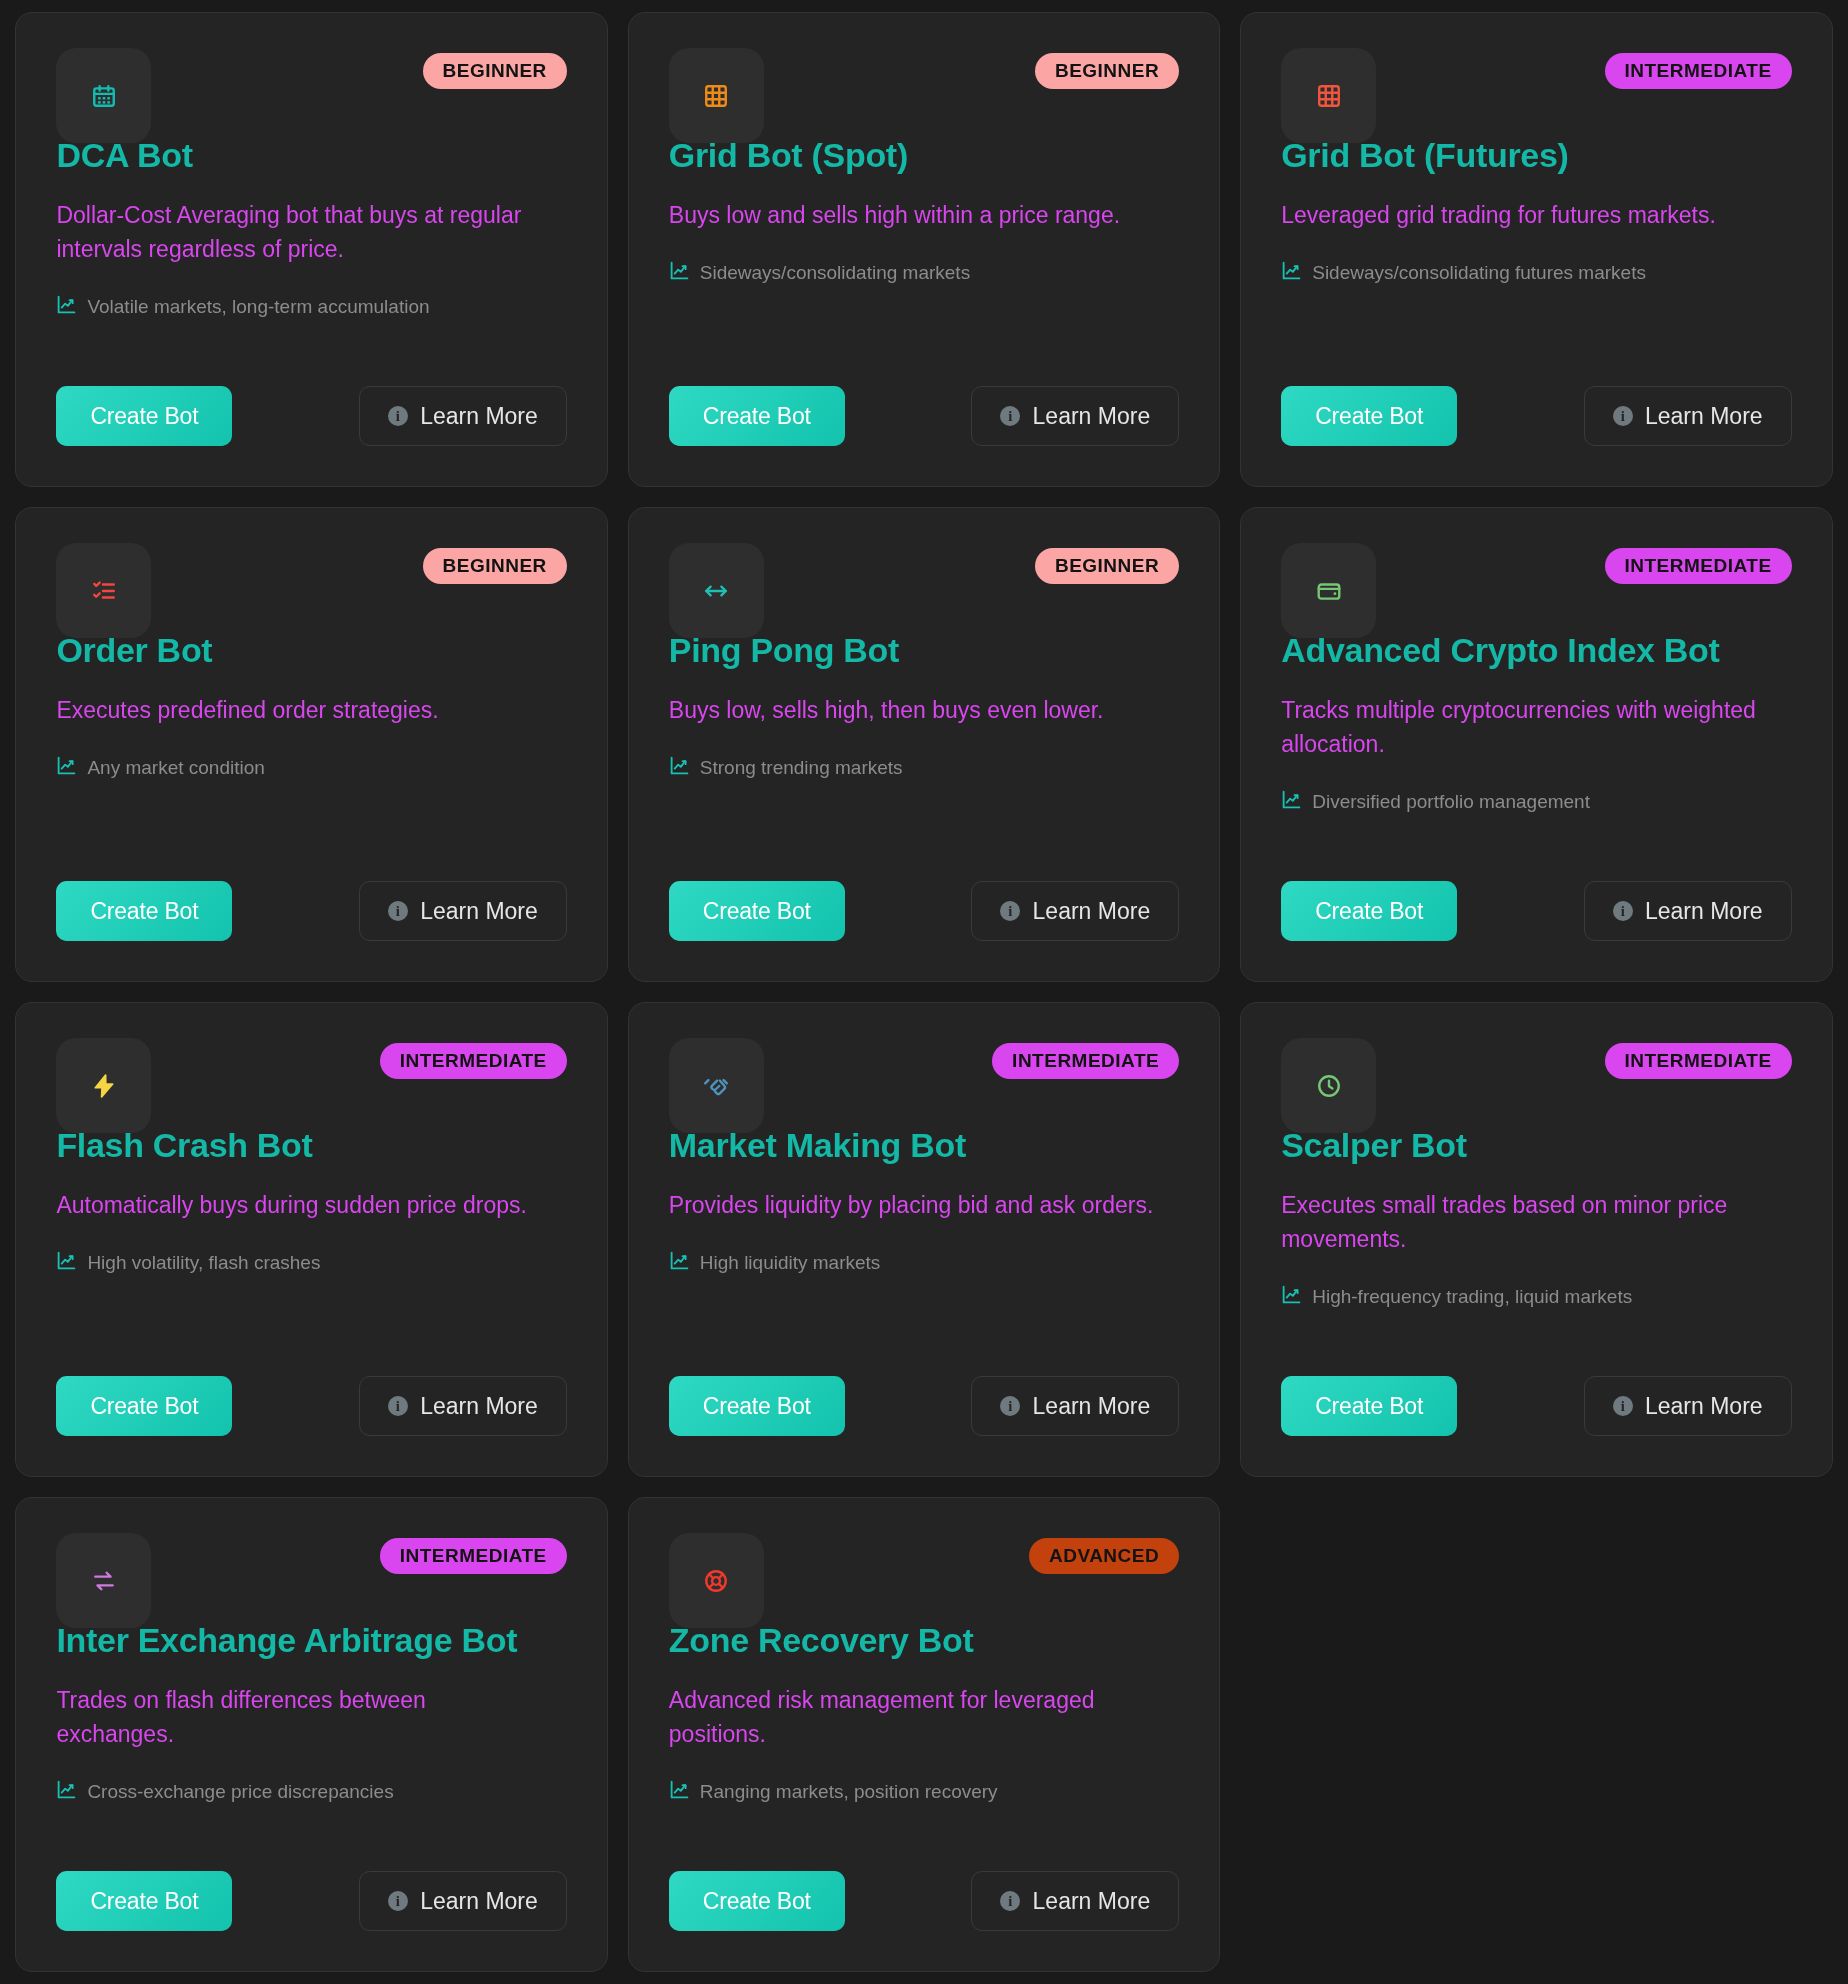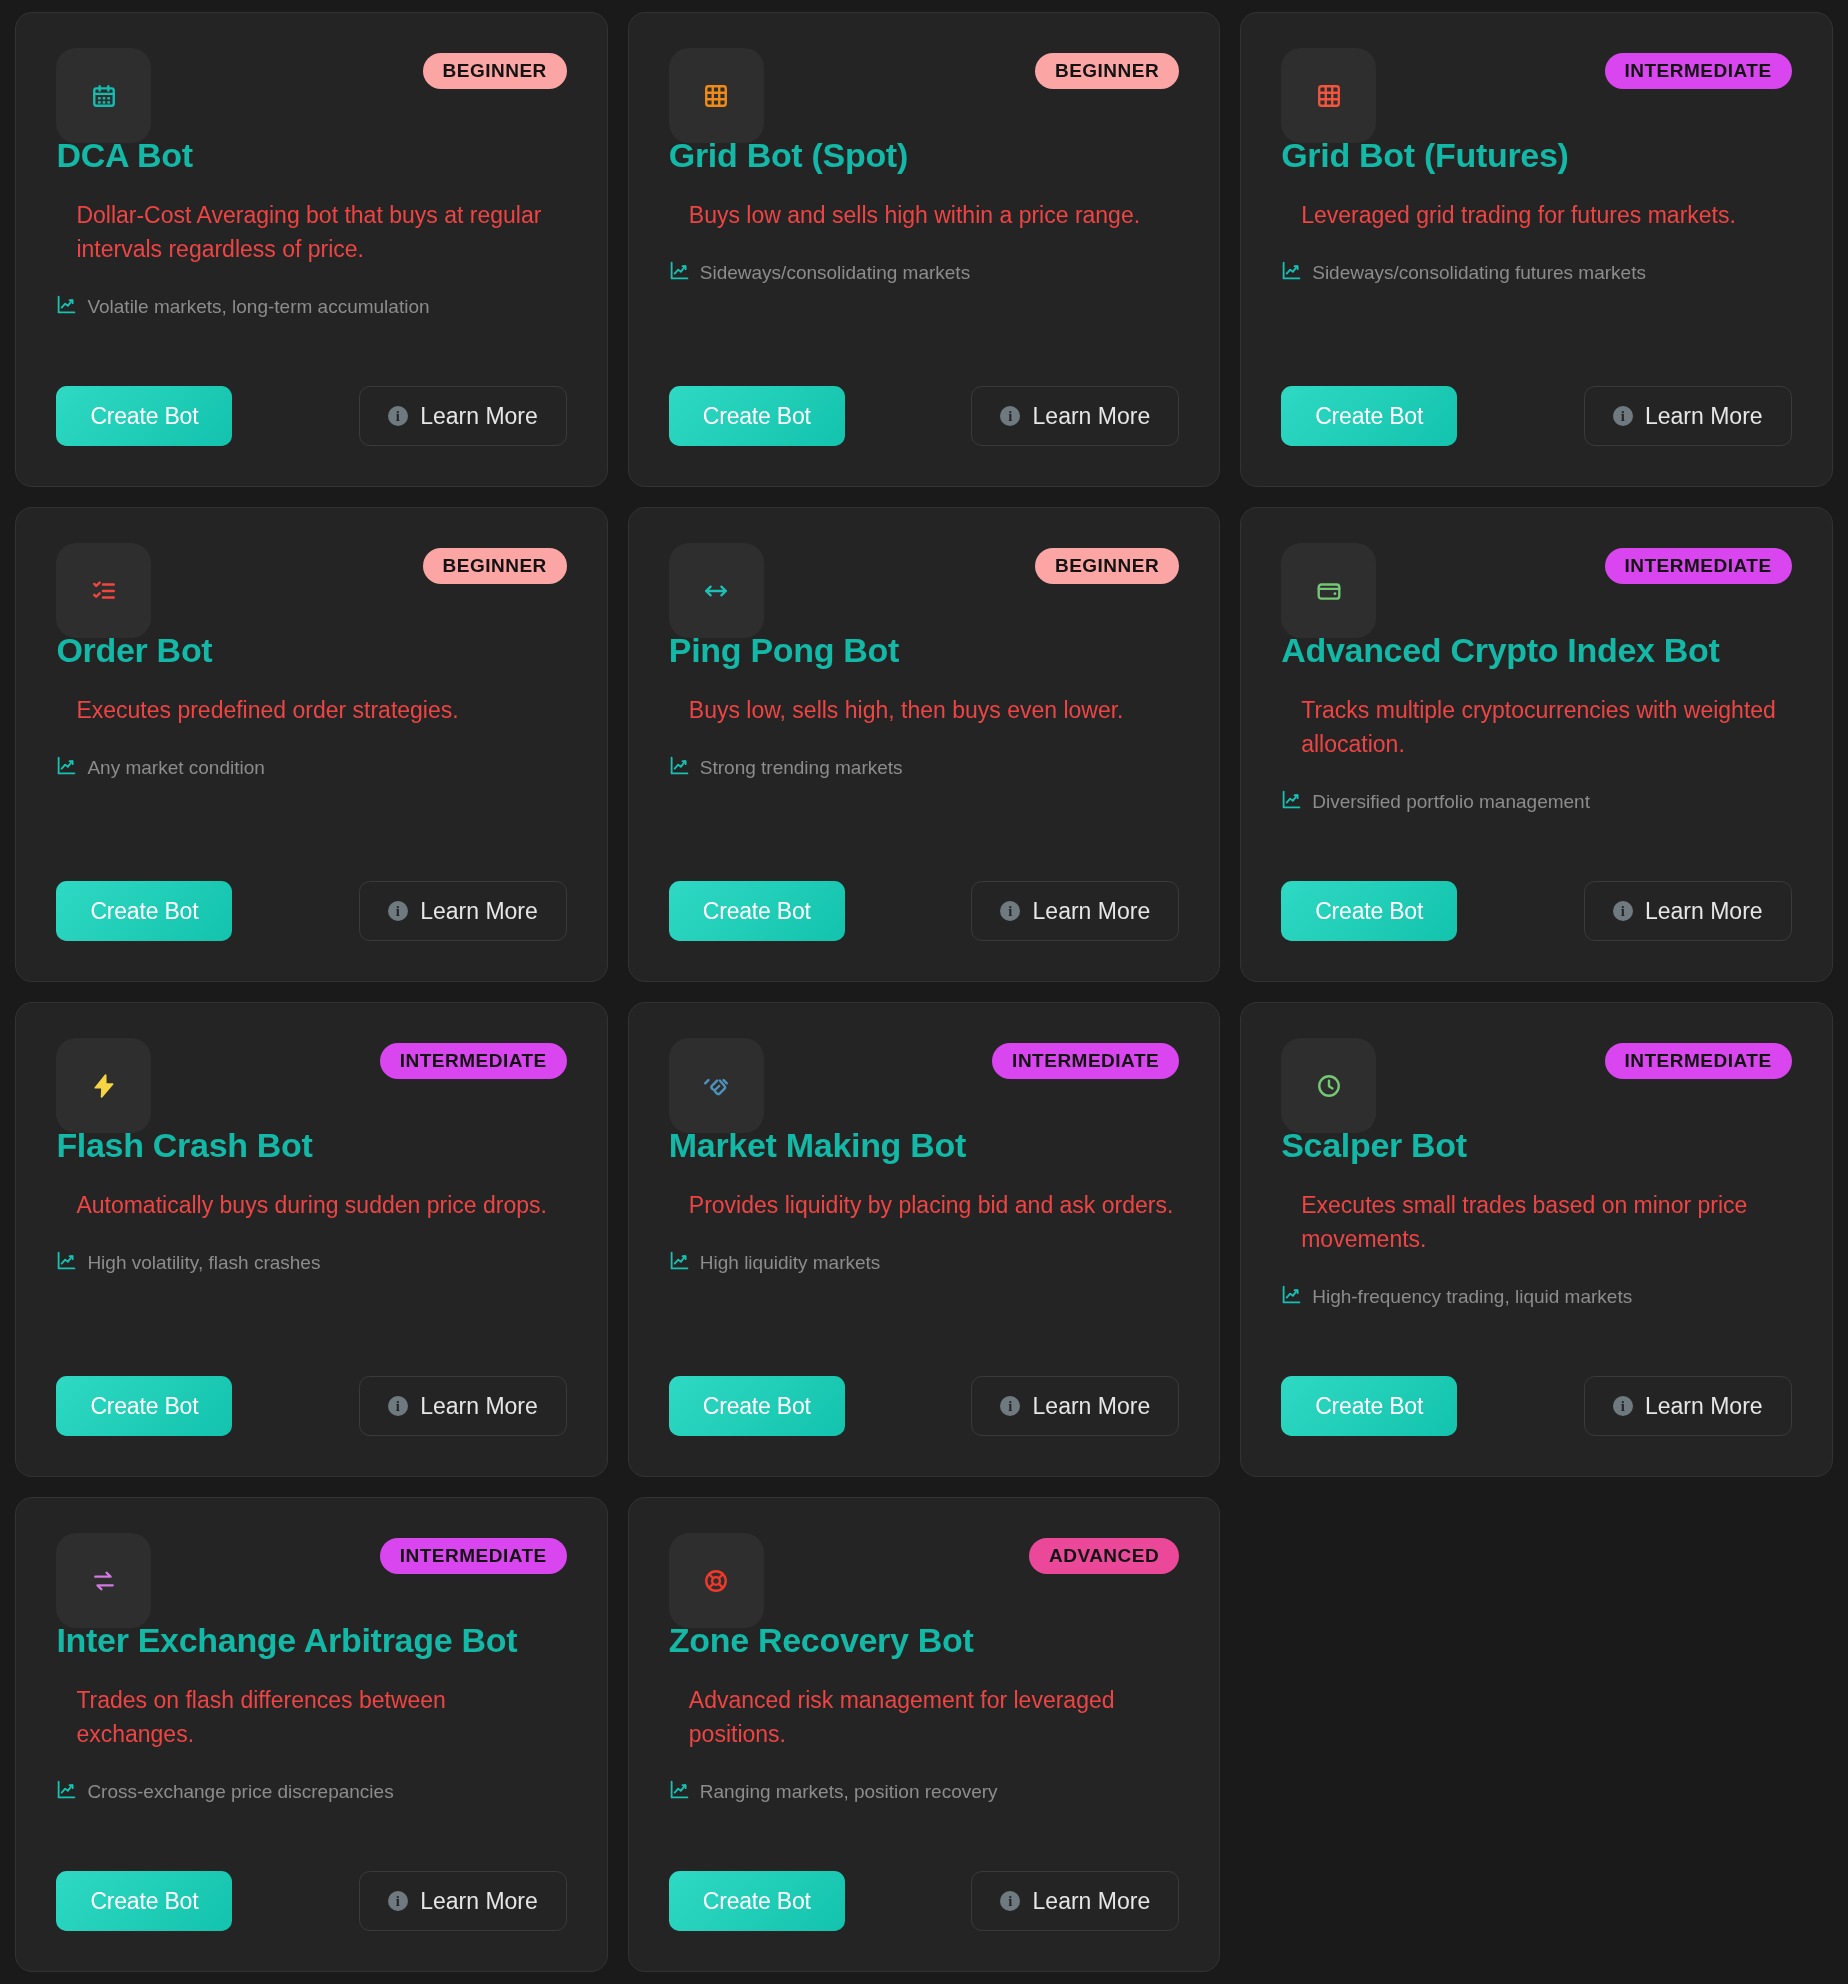--- a/index.html
+++ b/index.html
@@ -56,37 +56,36 @@
     font-size: 19px;
     font-weight: 700;
     letter-spacing: 0.5px;
     color: #131313;
     line-height: 1;
     white-space: nowrap;
     margin-top: 4.6px;
   }
   .level-badge.beginner     { background: #fca5a5; }
   .level-badge.intermediate { background: #d946ef; }
-  .level-badge.advanced     { background: #ec4899; }
+  .level-badge.advanced     { background: #c2410c; }
 
   .bot-title {
     font-size: 34px;
     font-weight: 700;
     color: #14b8a6;
     letter-spacing: -0.3px;
     line-height: 1.1;
   }
 
   .bot-desc {
     margin-top: 23px;
     font-size: 23px;
     line-height: 1.48;
-    color: #ef4444;
+    color: #d946ef;
     max-width: 95%;
-    margin-left: 20px;
   }
 
   .best-for {
     margin-top: 28px;
     display: flex;
     align-items: center;
     gap: 10px;
     font-size: 19px;
     color: #8c8c8c;
   }

